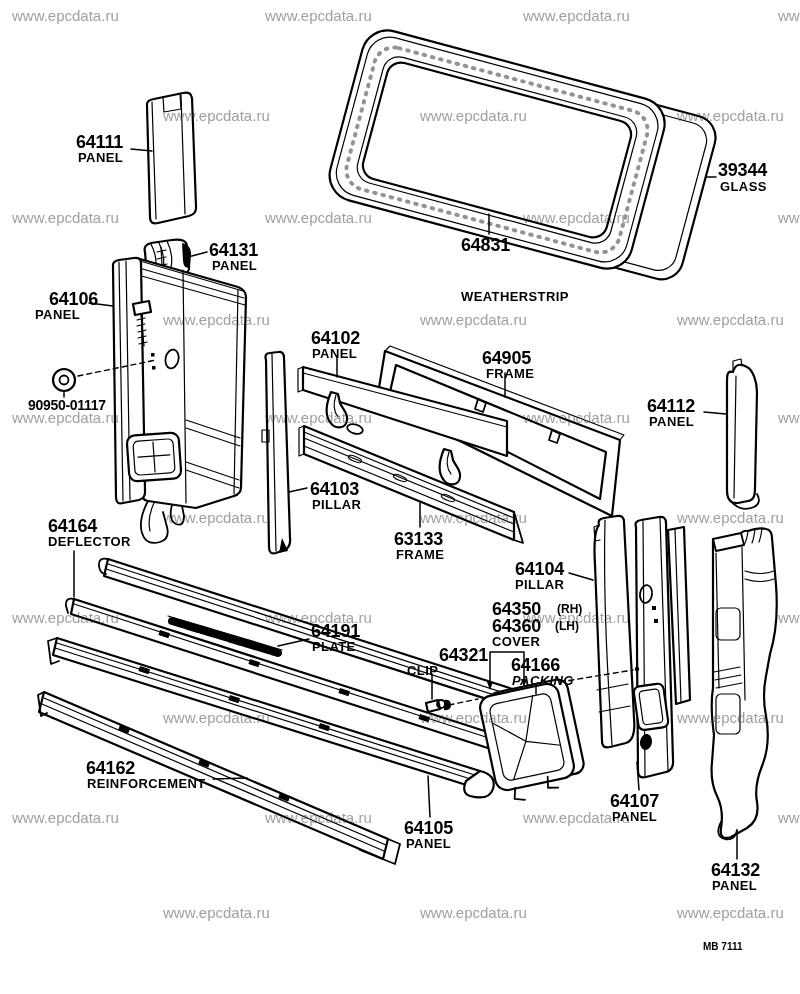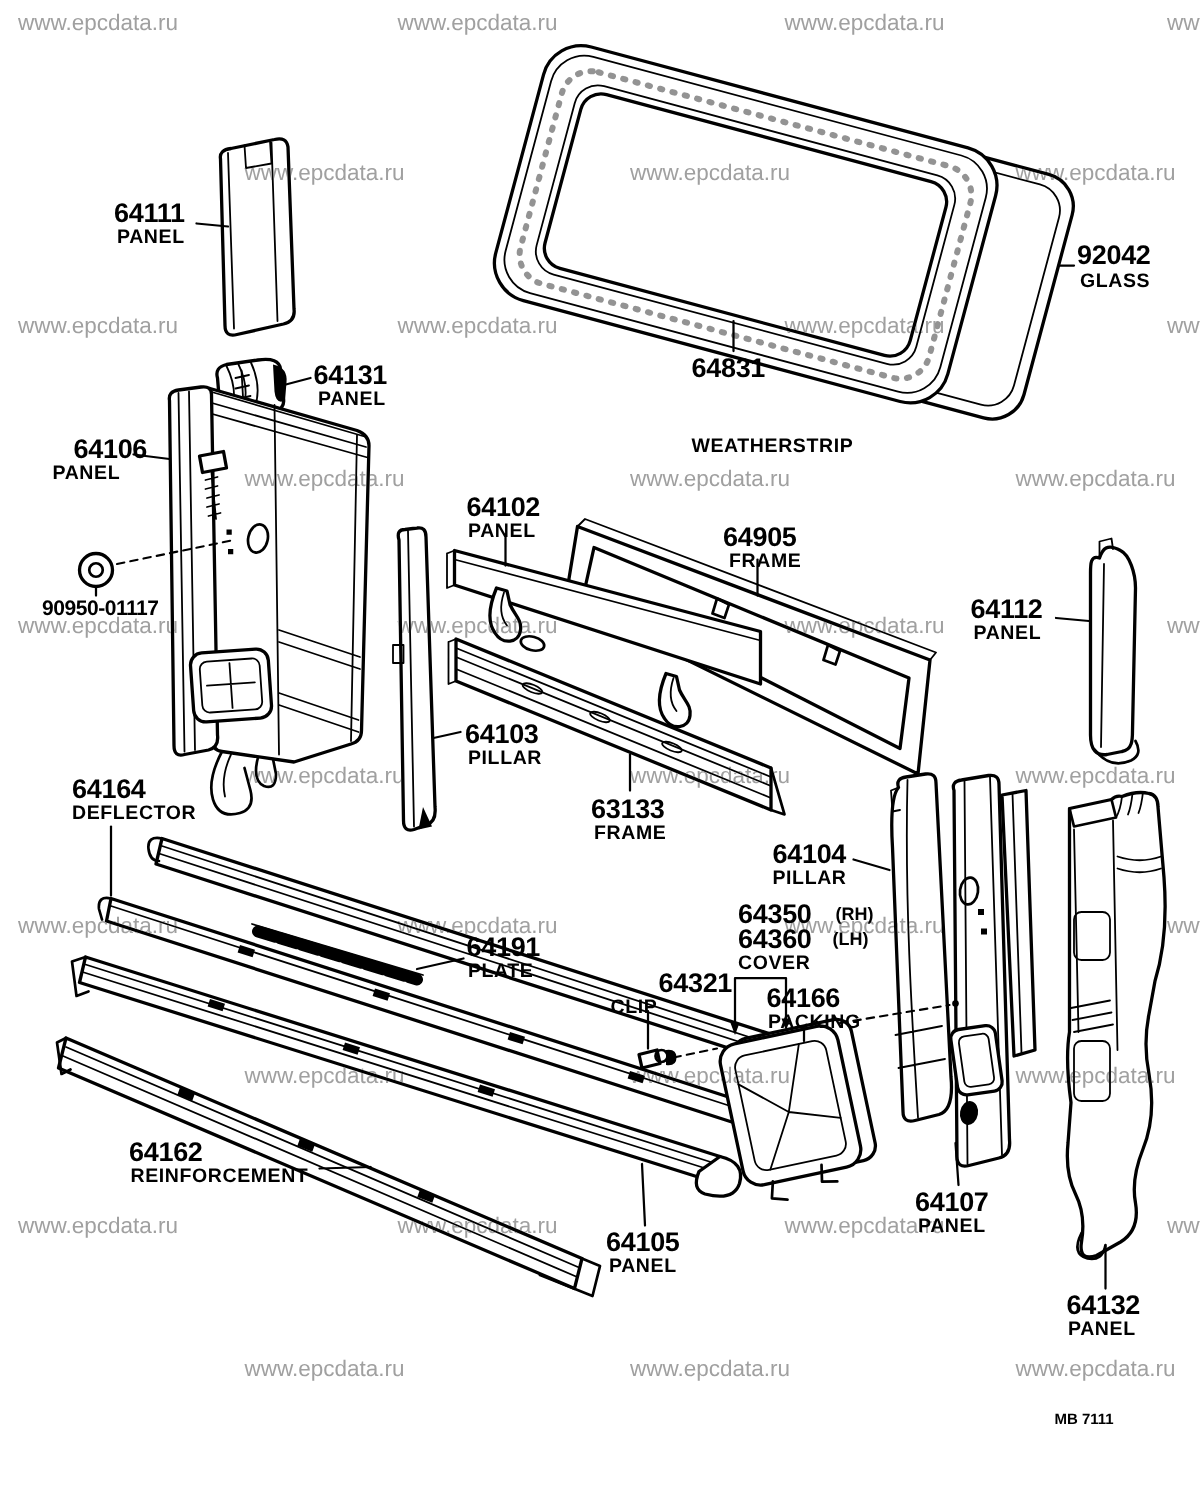--- a/index.html
+++ b/index.html
@@ -269,21 +269,21 @@
   </g>
 </svg>
 
 <div id="labels">
   <div class="lbl code" id="doc-code">MB 7111</div>
 <div>
       <span class="lbl num" style="left: 76px; top: 133px;">64111</span>
       <span class="lbl name" style="left: 78px; top: 151px;">PANEL</span>
     </div>
     <div>
-      <span class="lbl num" style="left: 718px; top: 161px;">92042</span>
+      <span class="lbl num" style="left: 718px; top: 161px;">39344</span>
       <span class="lbl name" style="left: 720px; top: 180px;">GLASS</span>
     </div>
     <div>
       <span class="lbl num" style="left: 461px; top: 236px;">64831</span>
       <span class="lbl name" style="left: 461px; top: 254px; margin-top: 36px;">WEATHERSTRIP</span>
     </div>
     <div>
       <span class="lbl num" style="left: 209px; top: 241px;">64131</span>
       <span class="lbl name" style="left: 212px; top: 259px;">PANEL</span>
     </div>
@@ -334,21 +334,21 @@
       <span class="lbl num" style="left: 492px; top: 617px;">64360</span>
       <span class="lbl side" style="left: 555px; top: 620px;">(LH)</span>
       <span class="lbl name" style="left: 492px; top: 635px;">COVER</span>
     </div>
     <div>
       <span class="lbl num" style="left: 406px; top: 646px; margin-left: 33px;">64321</span>
       <span class="lbl name" style="left: 407px; top: 664px;">CLIP</span>
     </div>
     <div>
       <span class="lbl num" style="left: 511px; top: 656px;">64166</span>
-      <span class="lbl name" style="left: 512px; top: 674px;">PACKING</span>
+      <span class="lbl name" style="left: 512px; top: 674px; font-style: italic;">PACKING</span>
     </div>
     <div>
       <span class="lbl num" style="left: 86px; top: 759px;">64162</span>
       <span class="lbl name" style="left: 87px; top: 777px;">REINFORCEMENT</span>
     </div>
     <div>
       <span class="lbl num" style="left: 404px; top: 819px;">64105</span>
       <span class="lbl name" style="left: 406px; top: 837px;">PANEL</span>
     </div>
     <div>

